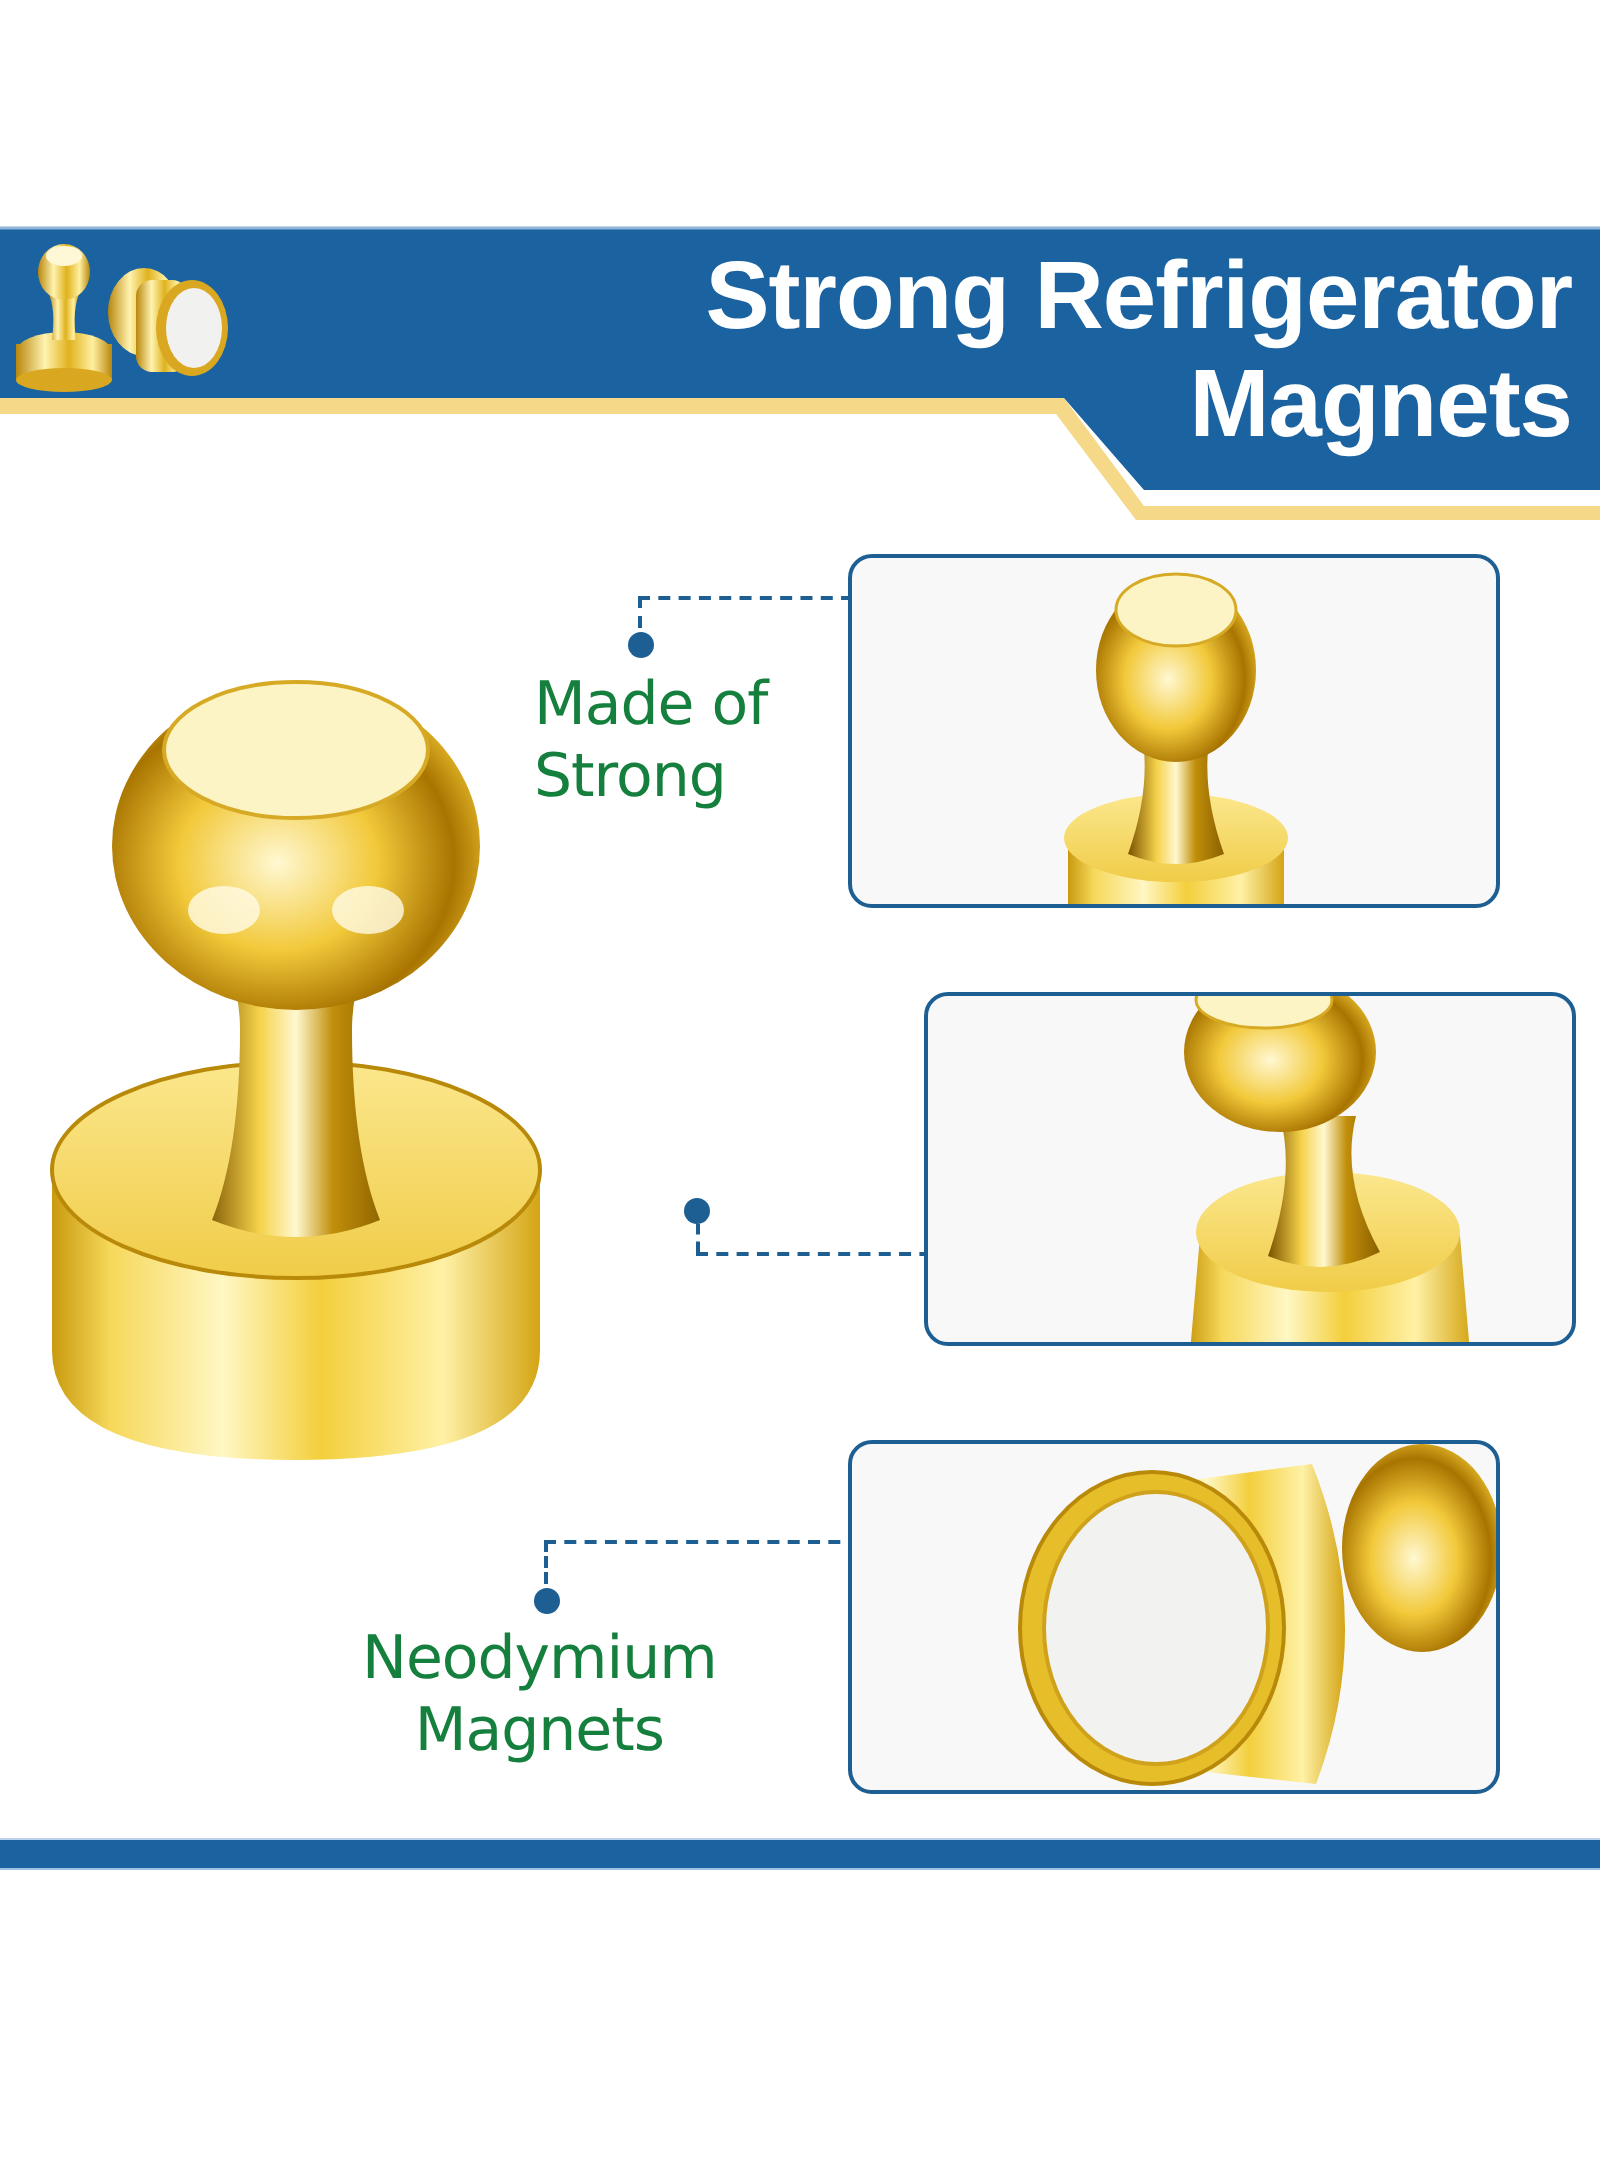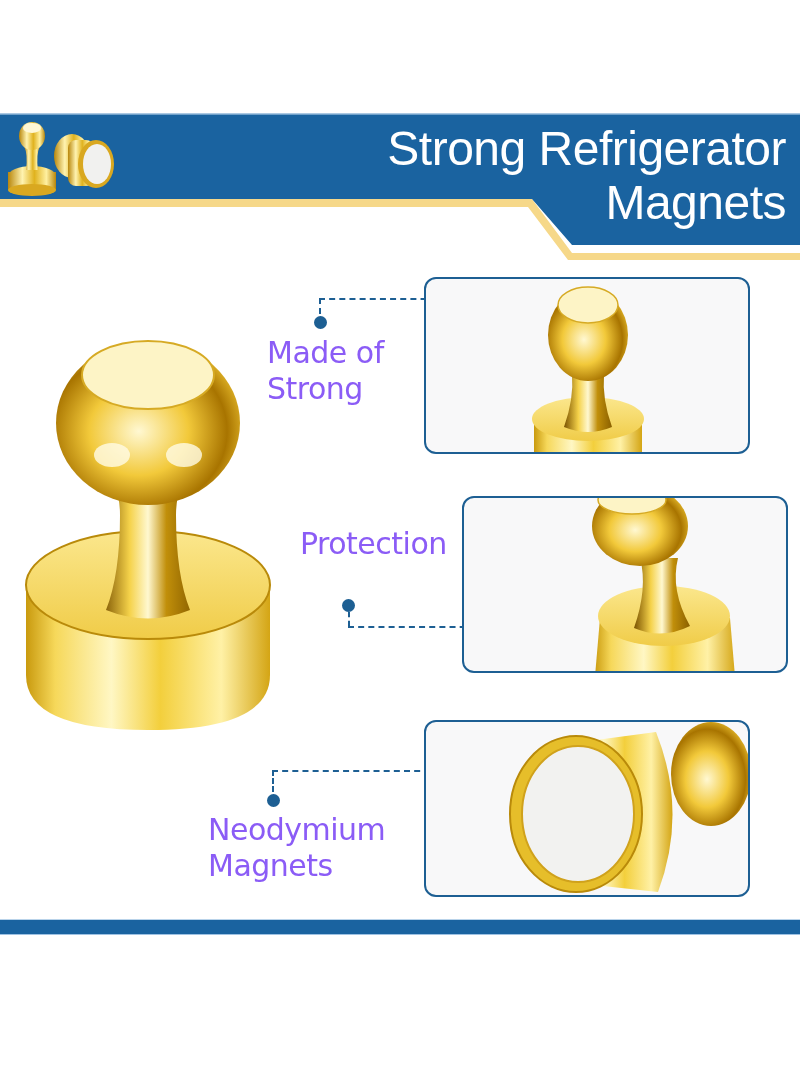--- a/index.html
+++ b/index.html
@@ -7,32 +7,32 @@
     width: 800px; height: 1091px; position: relative; overflow: hidden;
     background: #ffffff;
     font-family: "Liberation Sans", "DejaVu Sans", sans-serif;
   }
   .abs { position: absolute; }
 
   
   .banner-svg { position: absolute; left: 0; top: 110px; width: 800px; height: 150px; }
   .banner-title {
     position: absolute; right: 14px; top: 122px; width: 520px;
-    text-align: right; color: #ffffff; font-weight: normal;
+    text-align: right; color: #ffffff; font-weight: bold;
     font-size: 48px; line-height: 54px; letter-spacing: -0.5px;
   }
   .banner-title .l1, .banner-title .l2 { display: block; }
 
   
   .callout-box {
     position: absolute; border: 2.5px solid #1d5f93; border-radius: 12px;
     background: #f8f8f9; overflow: hidden; box-sizing: border-box;
   }
   .label {
-    position: absolute; color: #8b5cf6; font-size: 30px; line-height: 36px;
+    position: absolute; color: #15803d; font-size: 30px; line-height: 36px;
     font-family: "DejaVu Sans", sans-serif; font-weight: normal; letter-spacing: -0.5px;
   }
   .dot { position: absolute; width: 13px; height: 13px; border-radius: 50%; background: #1d5f93; }
   .dash-h { position: absolute; height: 0; border-top: 2px dashed #1d5f93; }
   .dash-v { position: absolute; width: 0; border-left: 2px dashed #1d5f93; }
 
   .bottom-bar { position: absolute; left: 0; top: 919px; width: 800px; height: 14px; background: #1a63a0; border-top: 1px solid #b9d3ea; border-bottom: 1px solid #9ec2e3; }
   svg { display: block; }
 </style>
 </head>
@@ -133,41 +133,40 @@
       <ellipse cx="162" cy="140" rx="56" ry="22" fill="url(#gTop)"></ellipse>
       <path d="M138 148 Q148 120 146 96 L178 96 Q176 120 186 148 Q162 158 138 148 Z" fill="url(#gNeck)"></path>
       <ellipse cx="162" cy="56" rx="40" ry="46" fill="url(#gHead)"></ellipse>
       <ellipse cx="162" cy="26" rx="30" ry="18" fill="#fdf4c6" stroke="#d6aa24" stroke-width="1.5"></ellipse>
     </svg>
   </div>
 </div>
 
 <div>
   <div class="label" style="left:300px; top:526px;">
-    <div>Protection</div>
   </div>
   <div class="dot" style="left:342px; top:599px;"></div>
   <div class="dash-v" style="left:348px; top:612px; height:14px;"></div>
   <div class="dash-h" style="left:348px; top:626px; width:270px;"></div>
   <div class="callout-box" style="left:462px; top:496px; width:326px; height:177px;">
     <svg width="326" height="177" viewBox="0 0 326 177">
       <path d="M136 120 L130 190 L272 190 L266 120 Z" fill="url(#gBody)"></path>
       <ellipse cx="200" cy="118" rx="66" ry="30" fill="url(#gTop)"></ellipse>
       <path d="M170 130 Q184 90 176 60 L214 60 Q206 92 226 128 Q198 142 170 130 Z" fill="url(#gNeck)"></path>
       <ellipse cx="176" cy="28" rx="48" ry="40" fill="url(#gHead)"></ellipse>
       <ellipse cx="168" cy="2" rx="34" ry="14" fill="#fdf4c6" stroke="#d6aa24" stroke-width="1.5"></ellipse>
     </svg>
   </div>
 </div>
 
 <div>
   <div class="dash-h" style="left:272px; top:770px; width:270px;"></div>
   <div class="dash-v" style="left:272px; top:770px; height:22px;"></div>
   <div class="dot" style="left:267px; top:794px;"></div>
-  <div class="label" style="left:208px; top:812px;">
+  <div class="label" style="left:181px; top:812px;text-align:center;">
     <div>Neodymium</div>
     <div>Magnets</div>
   </div>
   <div class="callout-box" style="left:424px; top:720px; width:326px; height:177px;">
     <svg width="326" height="177" viewBox="0 0 326 177">
       <ellipse cx="285" cy="52" rx="40" ry="52" fill="url(#gHead)"></ellipse>
       <path d="M140 22 L230 10 Q262 90 232 170 L140 160 Z" fill="url(#gBody)"></path>
       <ellipse cx="150" cy="92" rx="66" ry="78" fill="#e6be2a" stroke="#b98a0a" stroke-width="2"></ellipse>
       <ellipse cx="152" cy="92" rx="56" ry="68" fill="#f2f2f0"></ellipse>
       <ellipse cx="152" cy="92" rx="56" ry="68" fill="none" stroke="#d0a21c" stroke-width="2"></ellipse>

